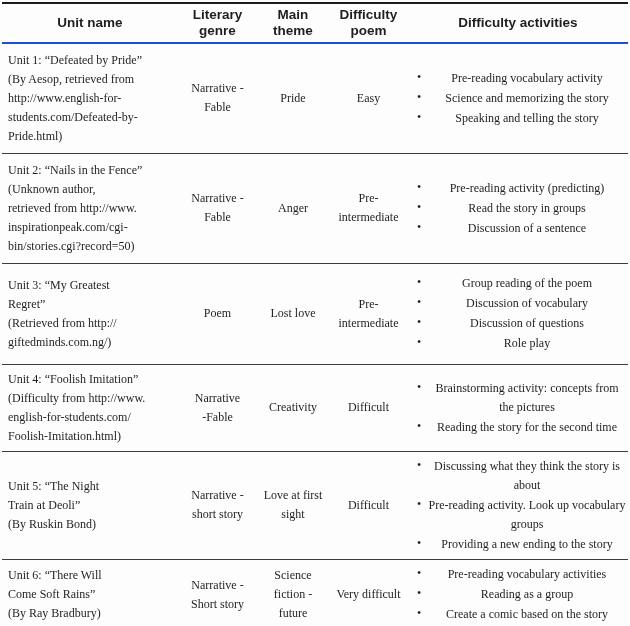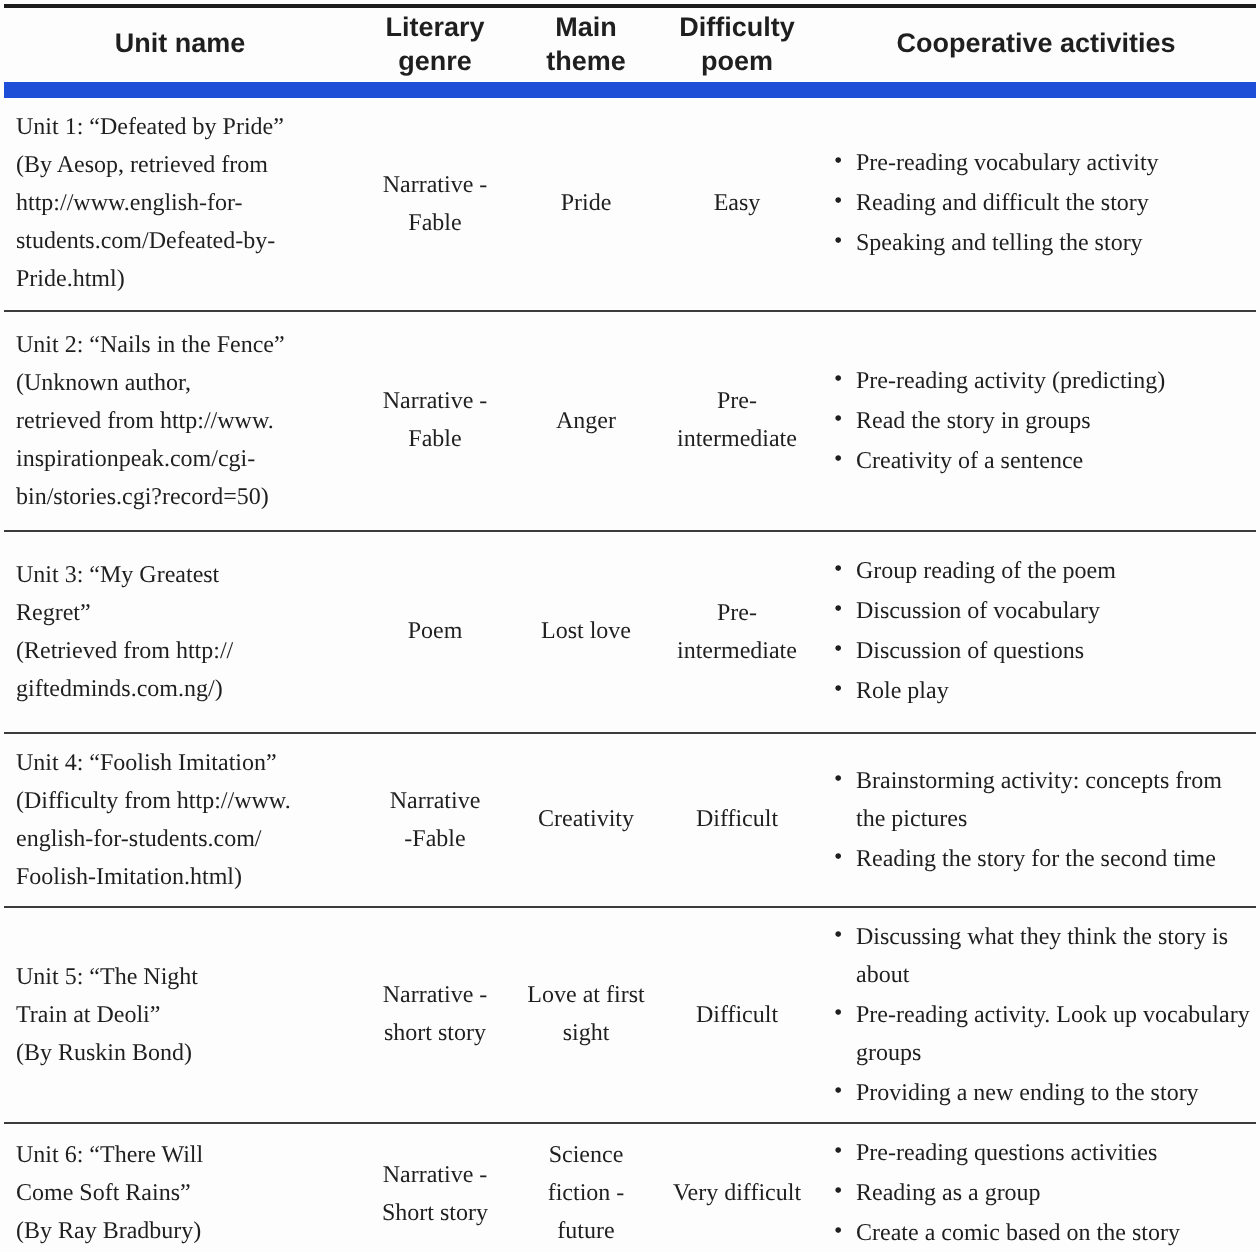--- a/index.html
+++ b/index.html
@@ -24,21 +24,21 @@
     border-top: 2px solid #1c1c1c;
     border-bottom: 2px solid #1c1c1c;
   }
   col.c-unit { width: 176px; }
   col.c-genre { width: 79px; }
   col.c-theme { width: 72px; }
   col.c-diff { width: 79px; }
   col.c-act { width: 220px; }
 
   thead tr {
-    border-bottom: 8px solid #1d4ed8;
+    border-bottom: 2px solid #1d4ed8;
     height: 40px;
   }
   thead th {
     font-family: "Liberation Sans", sans-serif;
     font-weight: bold;
     font-size: 13.5px;
     line-height: 16.5px;
     text-align: center;
     vertical-align: middle;
     white-space: pre-line;
@@ -56,21 +56,21 @@
   td.unit-cell {
     text-align: left;
     padding-left: 6px;
     white-space: pre-line;
   }
   td.center-cell {
     text-align: center;
     white-space: pre-line;
   }
   td.act-cell {
-    text-align: left;
+    text-align: center;
     padding-left: 6px;
     padding-right: 2px;
   }
   ul.activities {
     margin: 0;
     padding: 0;
     list-style: none;
   }
   ul.activities li {
     position: relative;
@@ -105,58 +105,58 @@
     </colgroup>
     <thead>
       <tr>
         <th>Unit name</th>
         <th>Literary
 genre</th>
         <th>Main
 theme</th>
         <th>Difficulty
 poem</th>
-        <th>Cooperative activities</th>
+        <th>Difficulty activities</th>
       </tr>
     </thead>
     <tbody>
       <tr class="row-1">
         <td class="unit-cell">Unit 1: “Defeated by Pride”
 (By Aesop, retrieved from
 http://www.english-for-
 students.com/Defeated-by-
 Pride.html)</td>
         <td class="center-cell">Narrative -
 Fable</td>
         <td class="center-cell">Pride</td>
         <td class="center-cell">Easy</td>
         <td class="act-cell">
           <ul class="activities">
               <li>Pre-reading vocabulary activity</li>
-              <li>Reading and difficult the story</li>
+              <li>Science and memorizing the story</li>
               <li>Speaking and telling the story</li>
             </ul>
         </td>
       </tr>
       <tr class="row-2">
         <td class="unit-cell">Unit 2: “Nails in the Fence”
 (Unknown author,
 retrieved from http://www.
 inspirationpeak.com/cgi-
 bin/stories.cgi?record=50)</td>
         <td class="center-cell">Narrative -
 Fable</td>
         <td class="center-cell">Anger</td>
         <td class="center-cell">Pre-
 intermediate</td>
         <td class="act-cell">
           <ul class="activities">
               <li>Pre-reading activity (predicting)</li>
               <li>Read the story in groups</li>
-              <li>Creativity of a sentence</li>
+              <li>Discussion of a sentence</li>
             </ul>
         </td>
       </tr>
       <tr class="row-3">
         <td class="unit-cell">Unit 3: “My Greatest
 Regret”
 (Retrieved from http://
 giftedminds.com.ng/)</td>
         <td class="center-cell">Poem</td>
         <td class="center-cell">Lost love</td>
@@ -209,21 +209,21 @@
 Come Soft Rains”
 (By Ray Bradbury)</td>
         <td class="center-cell">Narrative -
 Short story</td>
         <td class="center-cell">Science
 fiction -
 future</td>
         <td class="center-cell">Very difficult</td>
         <td class="act-cell">
           <ul class="activities">
-              <li>Pre-reading questions activities</li>
+              <li>Pre-reading vocabulary activities</li>
               <li>Reading as a group</li>
               <li>Create a comic based on the story</li>
             </ul>
         </td>
       </tr>
     </tbody>
   </table>
 </div>
 
 </body></html>

